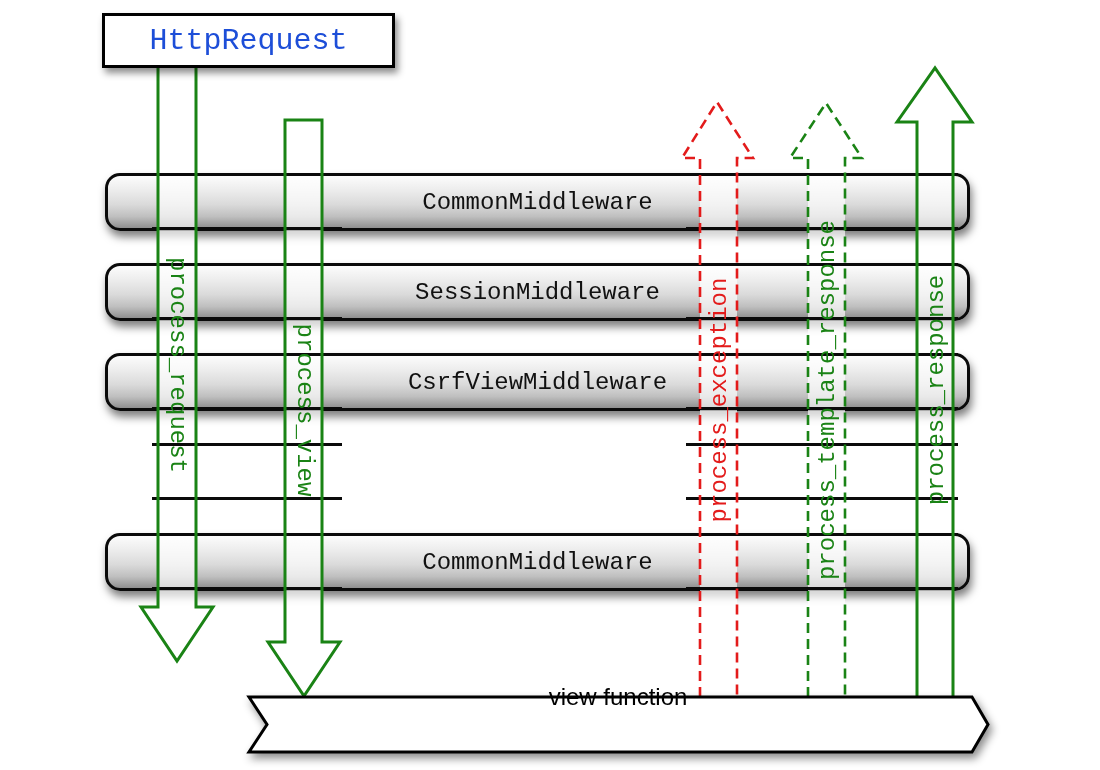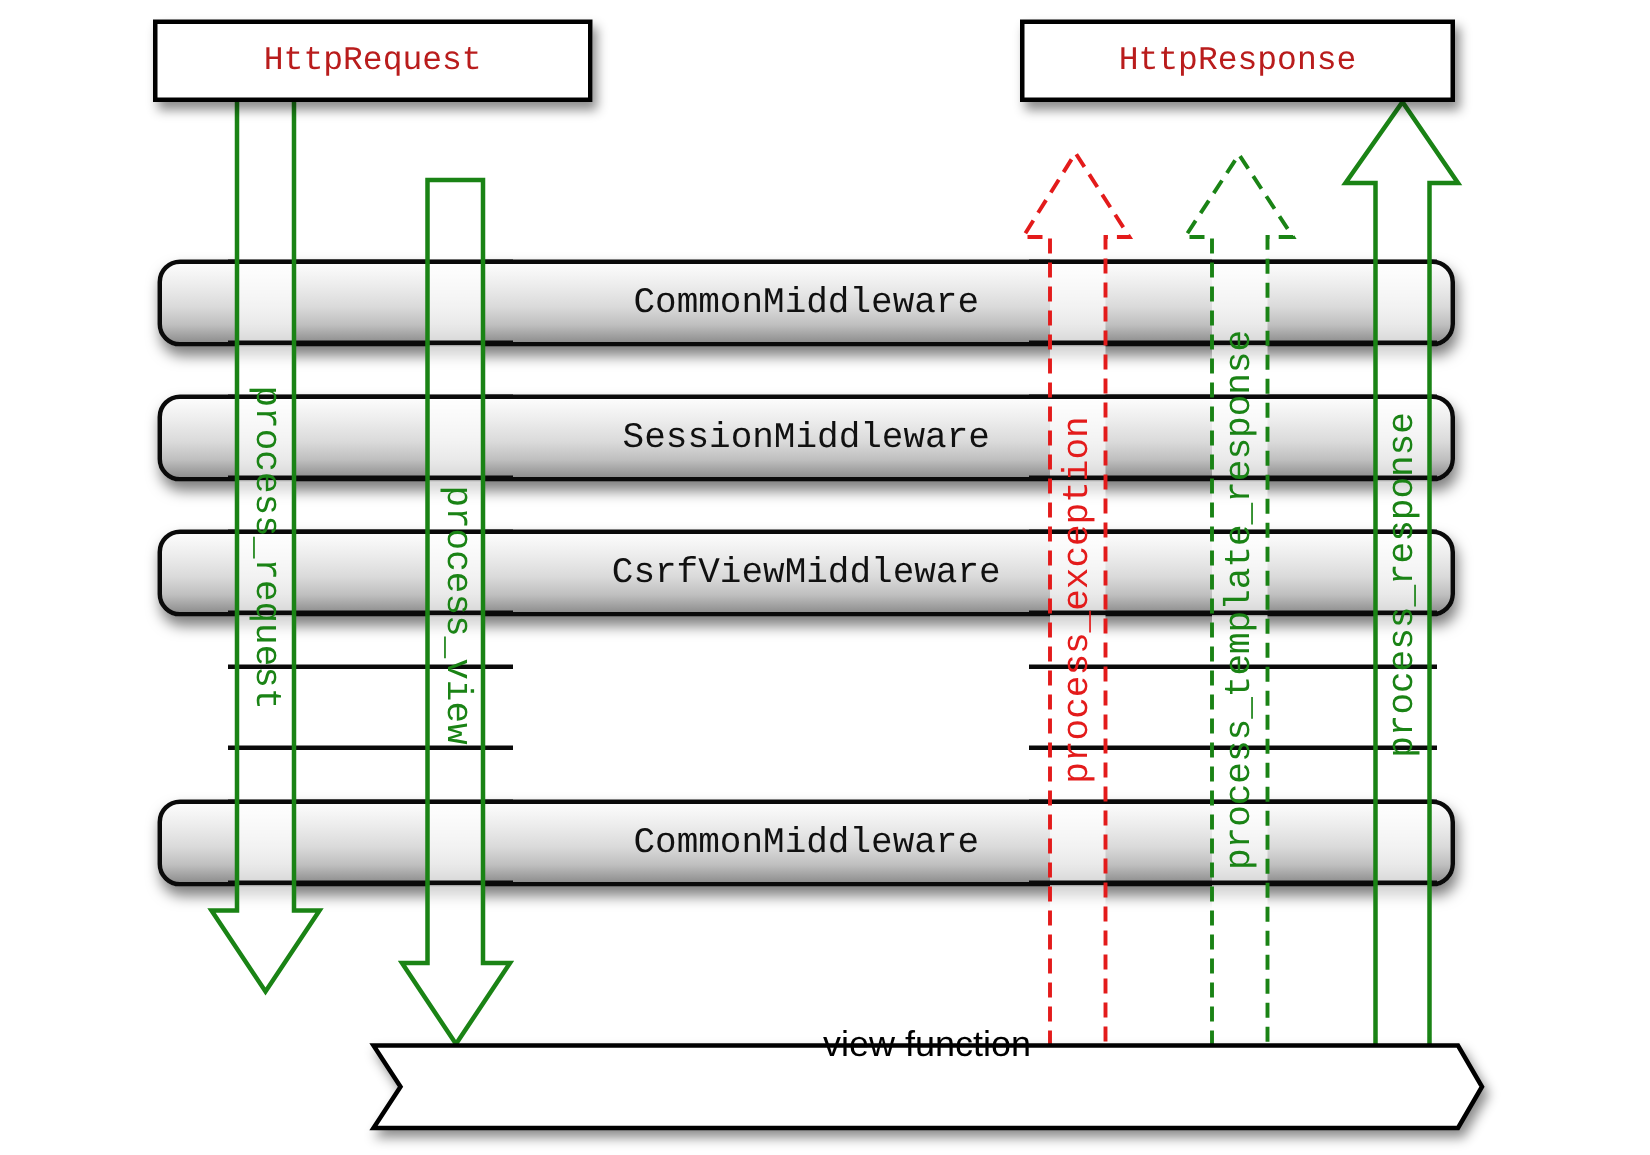--- a/index.html
+++ b/index.html
@@ -14,21 +14,21 @@
     background:linear-gradient(180deg,#fcfcfc 0%,#ececec 28%,#dadada 55%,#bfbfbf 78%,#8f8f8f 100%);
     box-shadow:2px 6px 9px rgba(0,0,0,0.5);
     display:flex;align-items:center;justify-content:center;
   }
   .bar span{font-size:24px;color:#111;letter-spacing:0px;}
   
   .titlebox{
     position:absolute;box-sizing:border-box;background:#ffffff;border:3px solid #000;
     box-shadow:3px 5px 7px rgba(0,0,0,0.45);z-index:5;
     display:flex;align-items:center;justify-content:center;
-    font-size:22px;color:#b91c1c;font-family:Liberation Mono, monospace;
+    font-size:30px;color:#1d4ed8;font-family:Liberation Mono, monospace;
   }
   
   svg.arrows{position:absolute;left:0;top:0;z-index:3;}
   
   .vlabel{
     position:absolute;z-index:4;font-size:24px;white-space:nowrap;
     font-family:"Liberation Mono","DejaVu Sans Mono",monospace;
   }
   .vlabel.down{transform:translate(-50%,-50%) rotate(90deg);}
   .vlabel.up{transform:translate(-50%,-50%) rotate(-90deg);}
@@ -89,18 +89,15 @@
 
   <div class="vlabel down green" style="left:177px;top:365px">process_request</div>
   <div class="vlabel down green" style="left:304px;top:410px">process_view</div>
   <div class="vlabel up red" style="left:719px;top:400px">process_exception</div>
   <div class="vlabel up green" style="left:827px;top:400px">process_template_response</div>
   <div class="vlabel up green" style="left:936px;top:390px">process_response</div>
 
   <div class="titlebox" style="left:102px;top:13px;width:293px;height:55px">
     <span>HttpRequest</span>
   </div>
-  <div class="titlebox" style="left:680px;top:13px;width:290px;height:55px">
-    <span>HttpResponse</span>
-  </div>
 
   <div class="ribbon-label">view function</div>
 </div>
 
 </body></html>

